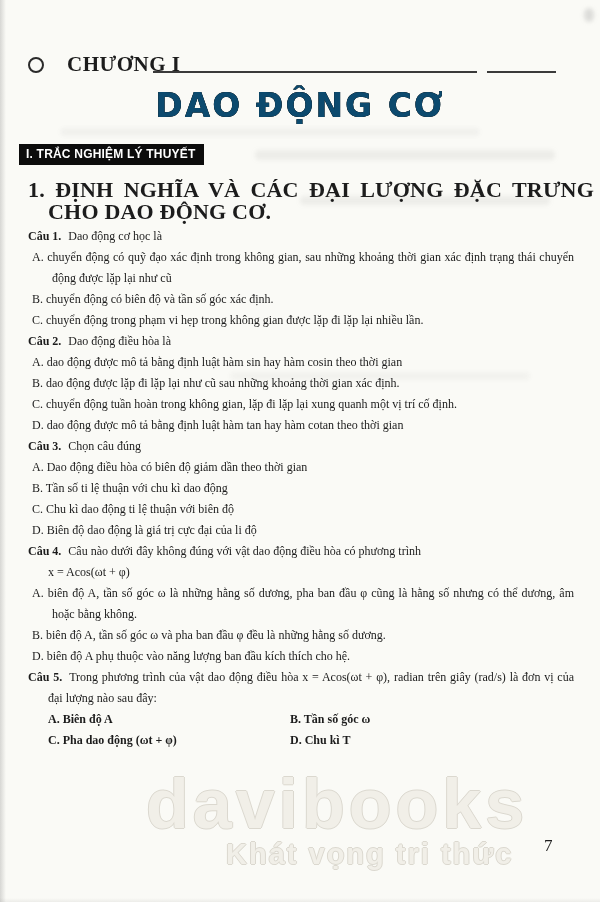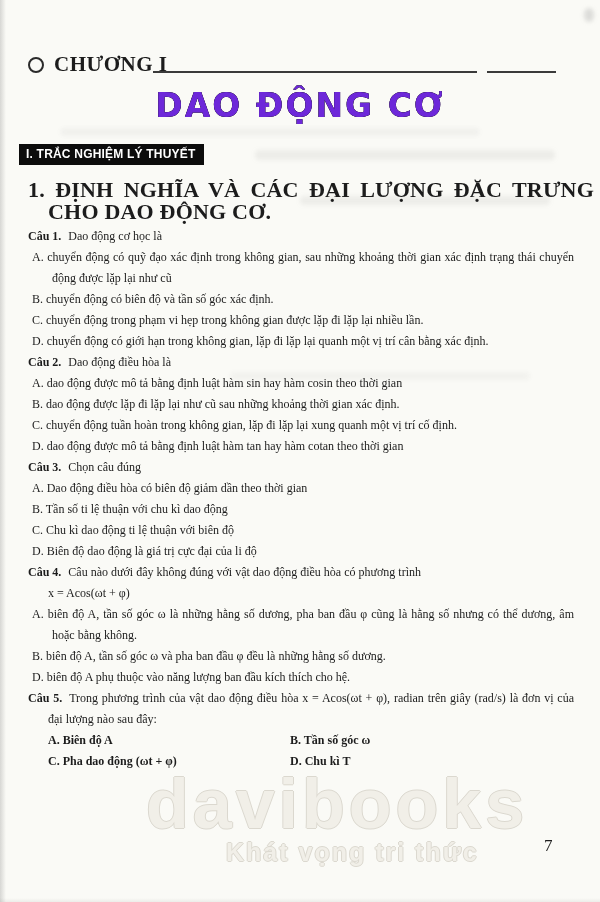--- a/index.html
+++ b/index.html
@@ -17,30 +17,30 @@
   .corner-mark{position:absolute;right:6px;top:8px;width:10px;height:14px;
     background:rgba(130,130,130,.25);filter:blur(2px);border-radius:50%;z-index:0;}
   .smudge{position:absolute;background:rgba(110,110,110,.09);filter:blur(2px);z-index:0;border-radius:4px;}
   .sm1{top:150px;left:255px;width:300px;height:10px;}
   .sm2{top:196px;left:300px;width:250px;height:9px;}
   .sm3{top:128px;left:60px;width:420px;height:8px;opacity:.7;}
   .sm4{top:372px;left:230px;width:300px;height:8px;opacity:.6;}
 
   
   .chapter-row{position:absolute;top:52px;left:28px;font-weight:bold;font-size:21px;
-    letter-spacing:.5px;display:flex;align-items:center;z-index:2;}
+    letter-spacing:.5px;display:flex;align-items:center;z-index:2;gap:13px;}
   .chapter-bullet{display:inline-block;width:12px;height:12px;border:2.5px solid #2a2a2a;
     border-radius:50%;margin-right:10px;}
   .rule{position:absolute;height:2px;background:#3a3a3a;z-index:1;}
   .rule1{top:71px;left:153px;width:324px;}
   .rule2{top:71px;left:487px;width:69px;}
 
   .doc-title{position:absolute;top:86px;left:0;width:600px;text-align:center;
     font-family:"DejaVu Sans","Liberation Sans",sans-serif;font-weight:800;
-    font-size:33px;letter-spacing:2px;color:#6d28d9;z-index:2;
+    font-size:33px;letter-spacing:2px;color:#0c4a6e;z-index:2;
     text-shadow:0 0 .6px #141414,0 0 .6px #141414;}
 
   .section-badge{position:absolute;top:144px;left:19px;background:#0c0c0c;color:#ffffff;
     font-family:"Liberation Sans","DejaVu Sans",sans-serif;font-weight:bold;
     font-size:12px;letter-spacing:.2px;padding:3px 9px 4px 7px;z-index:2;}
 
   .topic-heading{position:absolute;top:179px;left:28px;width:546px;
     font-weight:bold;font-size:22px;line-height:22px;text-align:justify;
     padding-left:20px;text-indent:-20px;letter-spacing:.2px;z-index:2;}
 
@@ -52,21 +52,21 @@
   .q-formula{padding-left:20px;}
   .opt{margin-left:4px;padding-left:20px;text-indent:-20px;text-align:justify;}
   .opt-grid{margin-left:20px;display:grid;grid-template-columns:242px 1fr;}
   .opt-grid > div{line-height:21px;font-weight:bold;}
 
   
   .wm{position:absolute;z-index:1;font-family:"Liberation Sans","DejaVu Sans",sans-serif;
     font-weight:bold;color:#f1efe8;pointer-events:none;white-space:nowrap;
     text-shadow:1px 0 0 #dbd8cf,-1px 0 0 #dbd8cf,0 1px 0 #dbd8cf,0 -1px 0 #dbd8cf;}
   .wm1{top:764px;left:146px;font-size:70px;letter-spacing:4px;}
-  .wm2{top:838px;left:226px;font-size:25px;letter-spacing:2px;}
+  .wm2{top:838px;left:226px;font-size:29px;letter-spacing:2px;}
   .page-number{position:absolute;top:836px;left:544px;font-size:17px;z-index:2;}
 </style>
 </head>
 <body>
 
 <div class="edge-left"></div>
 <div class="edge-bottom"></div>
 <div class="corner-mark"></div>
 <div class="smudge sm1"></div>
 <div class="smudge sm2"></div>
@@ -88,21 +88,20 @@
 
 <div class="questions">
 
   <div class="q">
     <div class="q-stem">
       <span class="q-label">Câu 1.</span><span>Dao động cơ học là</span>
     </div>
     <div class="opt">A. chuyển động có quỹ đạo xác định trong không gian, sau những khoảng thời gian xác định trạng thái chuyển động được lặp lại như cũ</div>
     <div class="opt">B. chuyển động có biên độ và tần số góc xác định.</div>
     <div class="opt">C. chuyển động trong phạm vi hẹp trong không gian được lặp đi lặp lại nhiều lần.</div>
-    <div class="opt">D. chuyển động có giới hạn trong không gian, lặp đi lặp lại quanh một vị trí cân bằng xác định.</div>
   </div>
 
   <div class="q">
     <div class="q-stem">
       <span class="q-label">Câu 2.</span><span>Dao động điều hòa là</span>
     </div>
     <div class="opt">A. dao động được mô tả bằng định luật hàm sin hay hàm cosin theo thời gian</div>
     <div class="opt">B. dao động được lặp đi lặp lại như cũ sau những khoảng thời gian xác định.</div>
     <div class="opt">C. chuyển động tuần hoàn trong không gian, lặp đi lặp lại xung quanh một vị trí cố định.</div>
     <div class="opt">D. dao động được mô tả bằng định luật hàm tan hay hàm cotan theo thời gian</div>

